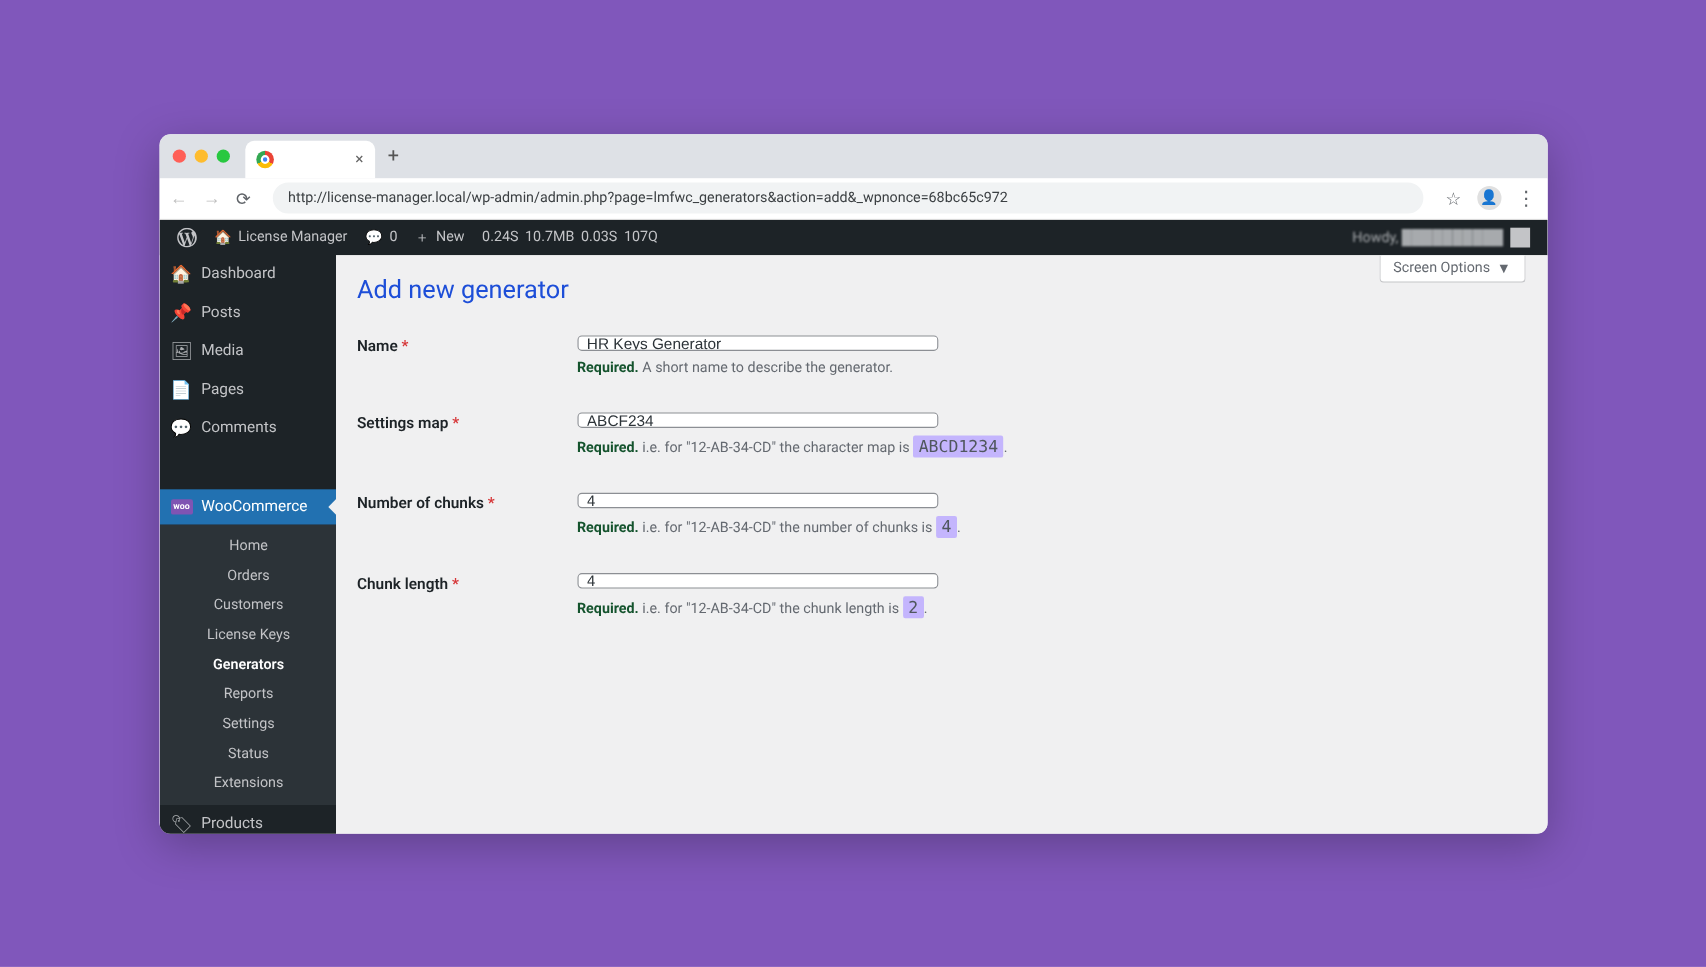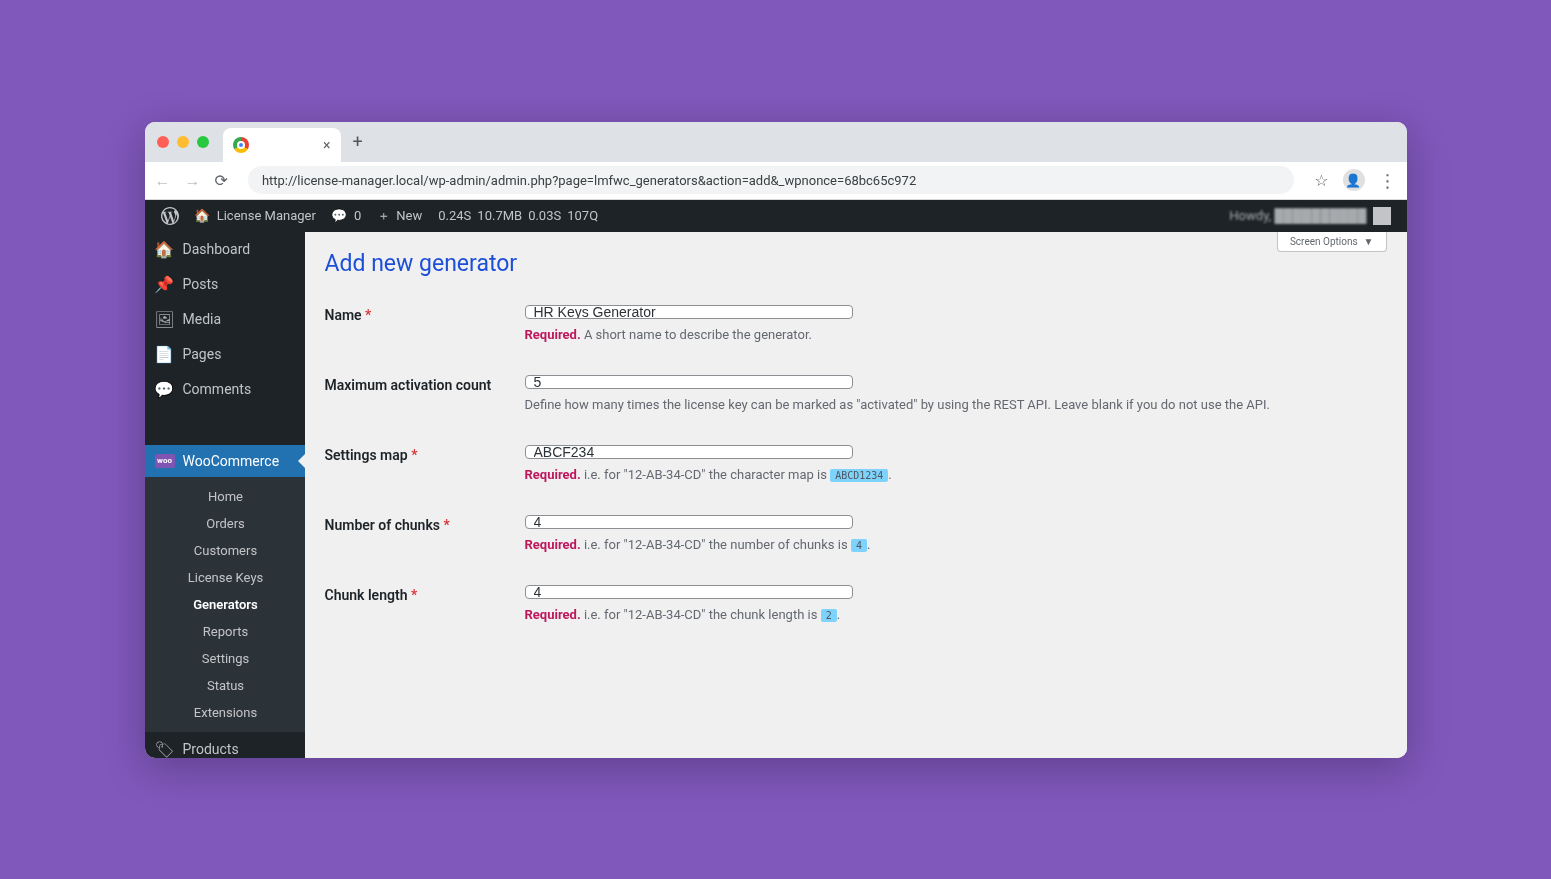--- a/index.html
+++ b/index.html
@@ -130,44 +130,44 @@
     font-size:8px;color:#fff;display:flex;align-items:center;justify-content:center;font-weight:700;
   }
   .wp-content {
     flex:1; background:#f0f0f1; overflow-y:auto; position:relative;
     padding: 0 20px 20px 20px;
   }
   .screen-options {
     position:absolute; right:20px; top:0;
     background:#fff; border:1px solid #c3c4c7; border-top:none;
     border-radius:0 0 4px 4px;
-    padding:4px 12px; font-size:10px; color:#646970;
+    padding:4px 12px; font-size:13px; color:#646970;
     display:flex; align-items:center; gap:6px; cursor:pointer;
   }
   .page-title {
     font-size:23px; font-weight:400; color:#1d4ed8;
     padding:18px 0 10px 0;
   }
   .form-table { width:100%; border-collapse:collapse; }
   .form-table th {
     text-align:left; vertical-align:top; width:200px;
     padding:20px 10px 20px 0; font-size:14px; color:#1d2327; font-weight:600;
   }
   .form-table td { padding:15px 10px 15px 0; vertical-align:top; }
   .required-star { color:#d63638; }
   .regular-text {
     width:328px; height:14px; padding:1px 8px;
     border:1px solid #8c8f94; border-radius:4px;
     font-size:14px; color:#2c3338; background:#fff;
   }
   .description { font-size:13px; color:#646970; margin-top:6px; }
-  .description strong { color:#be185d; }
+  .description strong { color:#14532d; }
   .code-box {
-    background:#7dd3fc; padding:1px 5px; border-radius:2px;
-    font-family:monospace; font-size:10px; color:#50575e;
+    background:#c4b5fd; padding:1px 5px; border-radius:2px;
+    font-family:monospace; font-size:15px; color:#50575e;
   }
 </style>
 </head>
 <body>
 
 <div class="browser-window">
 
   <div class="browser-tabbar">
     <div class="traffic-lights">
       <div class="tl tl-red"></div>
@@ -287,27 +287,20 @@
               <span>Name</span> <span class="required-star">*</span>
             </th>
             <td>
               <input class="regular-text" type="text" value="HR Keys Generator" style="">
               <p class="description">
                 <strong>Required.</strong><span> A short name to describe the generator.</span>
               </p>
             </td>
           </tr>
 
-          <tr>
-            <th>Maximum activation count</th>
-            <td>
-              <input class="regular-text" type="text" value="5" style="">
-              <p class="description">Define how many times the license key can be marked as "activated" by using the REST API. Leave blank if you do not use the API.</p>
-            </td>
-          </tr>
 
           <tr>
             <th>
               <span>Settings map</span> <span class="required-star">*</span>
             </th>
             <td>
               <input class="regular-text" type="text" value="ABCF234" style="">
               <p class="description">
                 <strong>Required.</strong><span> i.e. for "12-AB-34-CD" the character map is </span><span class="code-box">ABCD1234</span><span>.</span>
               </p>

